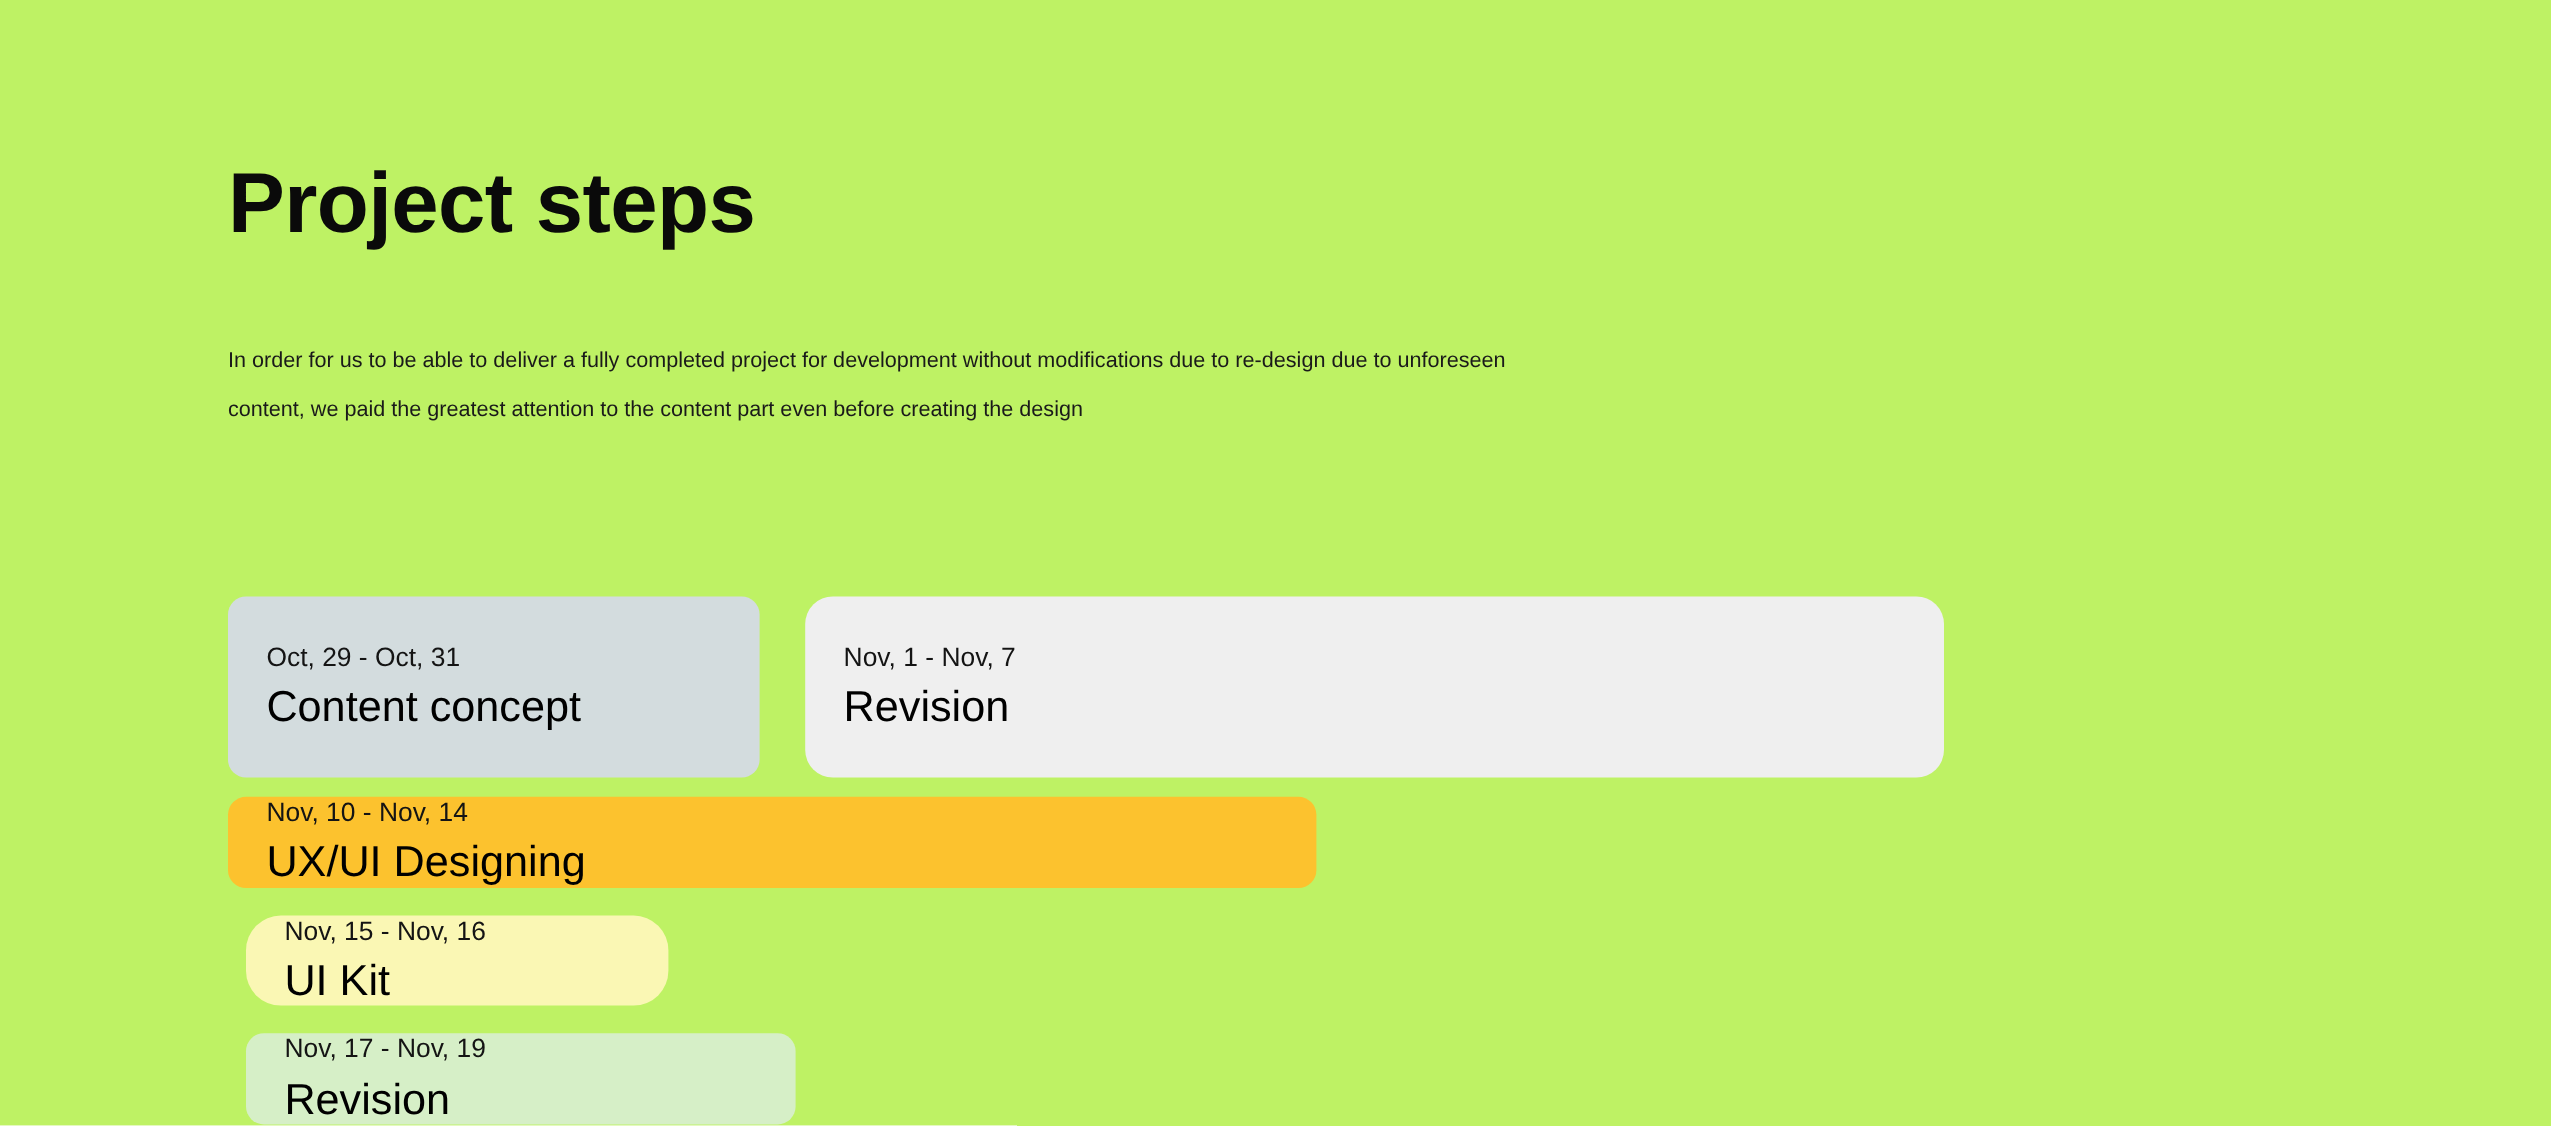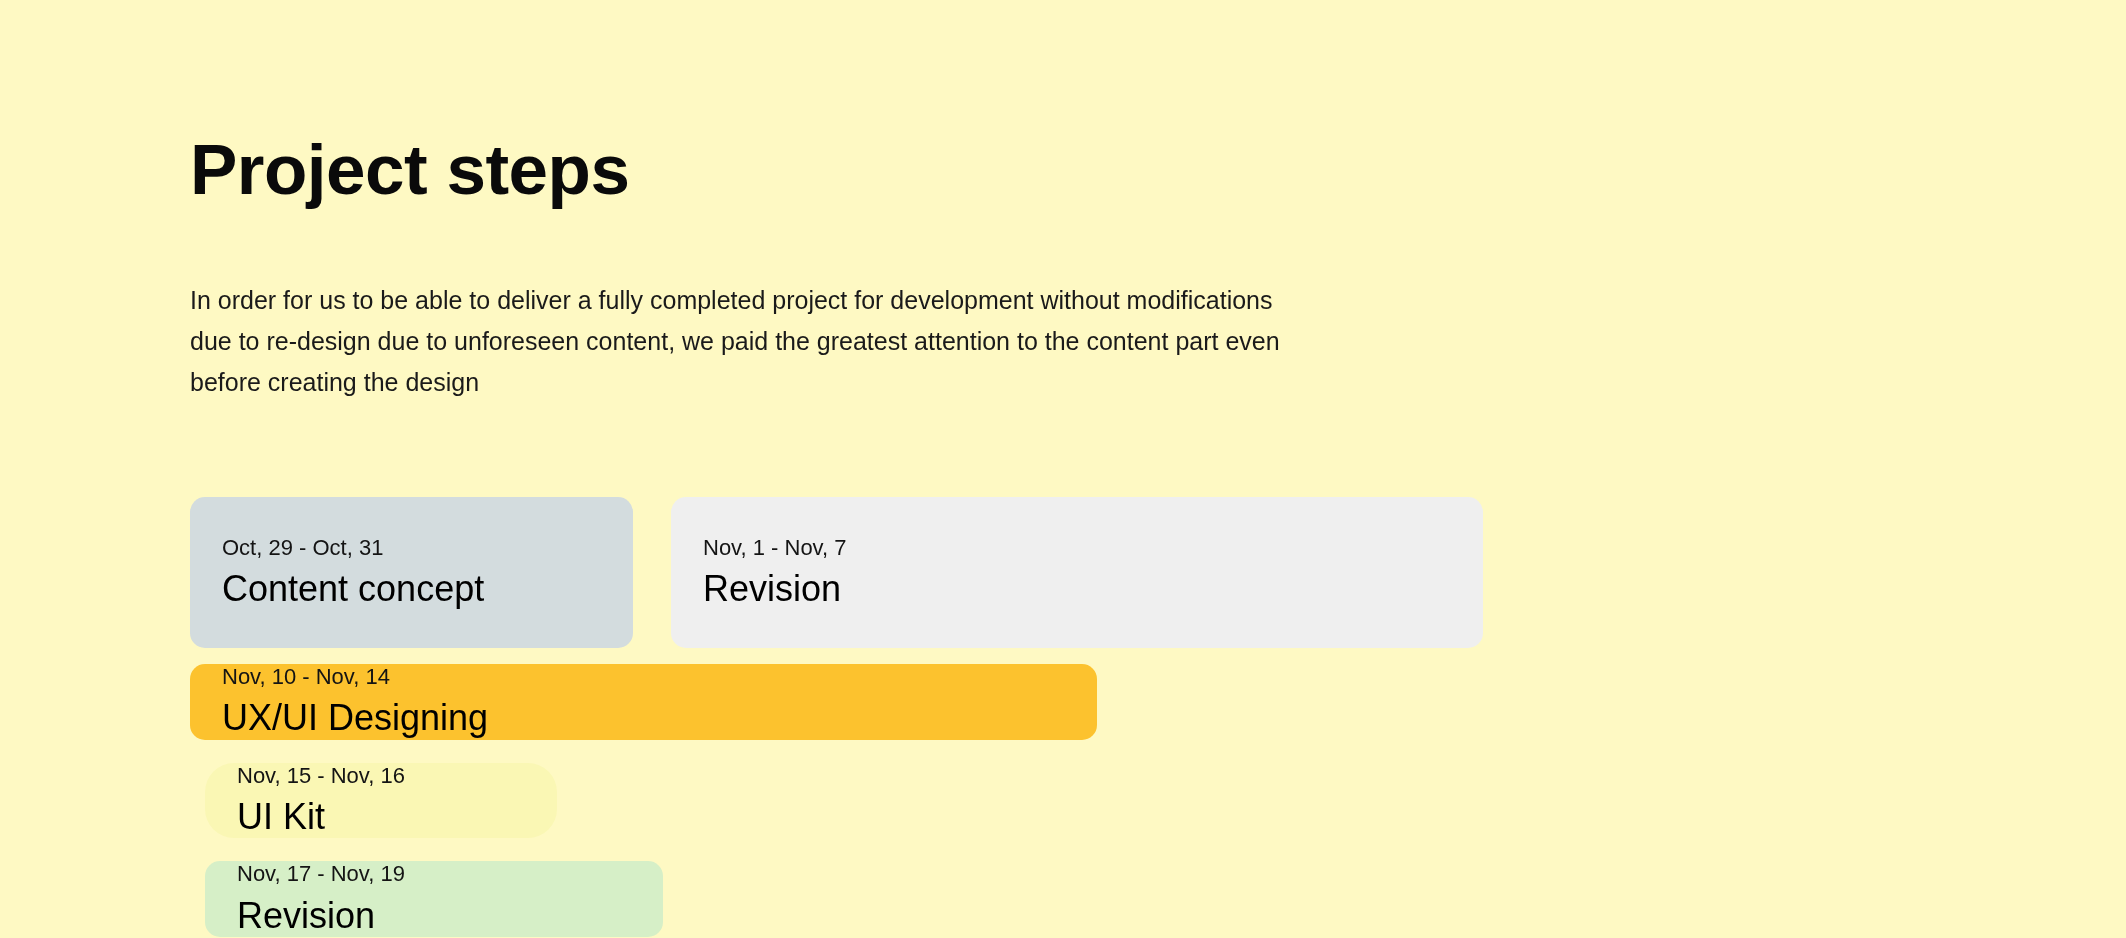--- a/index.html
+++ b/index.html
@@ -12,21 +12,21 @@
     height: 938px;
     overflow: hidden;
     font-family: "Liberation Sans", sans-serif;
     -webkit-font-smoothing: antialiased;
   }
 
   .page {
     position: relative;
     width: 2126px;
     height: 938px;
-    background: #fef9c3;
+    background: #bef264;
     box-sizing: border-box;
     text-decoration: underline;
   }
 
   .content {
     position: absolute;
     left: 190px;
     top: 0;
     width: 1720px;
   }
@@ -44,21 +44,21 @@
     white-space: nowrap;
     font-family: "Liberation Sans", sans-serif;
   }
 
   .intro {
     position: absolute;
     left: 0;
     top: 280px;
     width: 1130px;
     margin: 0;
-    font-size: 25px;
+    font-size: 18px;
     line-height: 41px;
     color: #1a1a1a;
     font-weight: 400;
     font-family: "Liberation Sans", sans-serif;
   }
 
   .timeline {
     position: absolute;
     left: 190px;
     top: 497px;
@@ -102,21 +102,21 @@
     font-size: 36px;
     line-height: 1.2;
     color: #000000;
     font-weight: 400;
     white-space: nowrap;
     font-family: "Liberation Sans", sans-serif;
   }
 
   
   .w-content-concept { width: 443px; }
-  .w-content         { width: 812px; }
+  .w-content         { width: 949px; border-radius: 23px; }
   .w-wiraframing     { width: 418px; }
   .w-uxui            { width: 907px; }
   .w-uikit           { width: 352px; border-radius: 29px; }
   .w-revision        { width: 458px; }
 </style>
 </head>
 <body style="background-color: rgb(255, 255, 255);">
 
 <div class="page">
   <div class="content">

